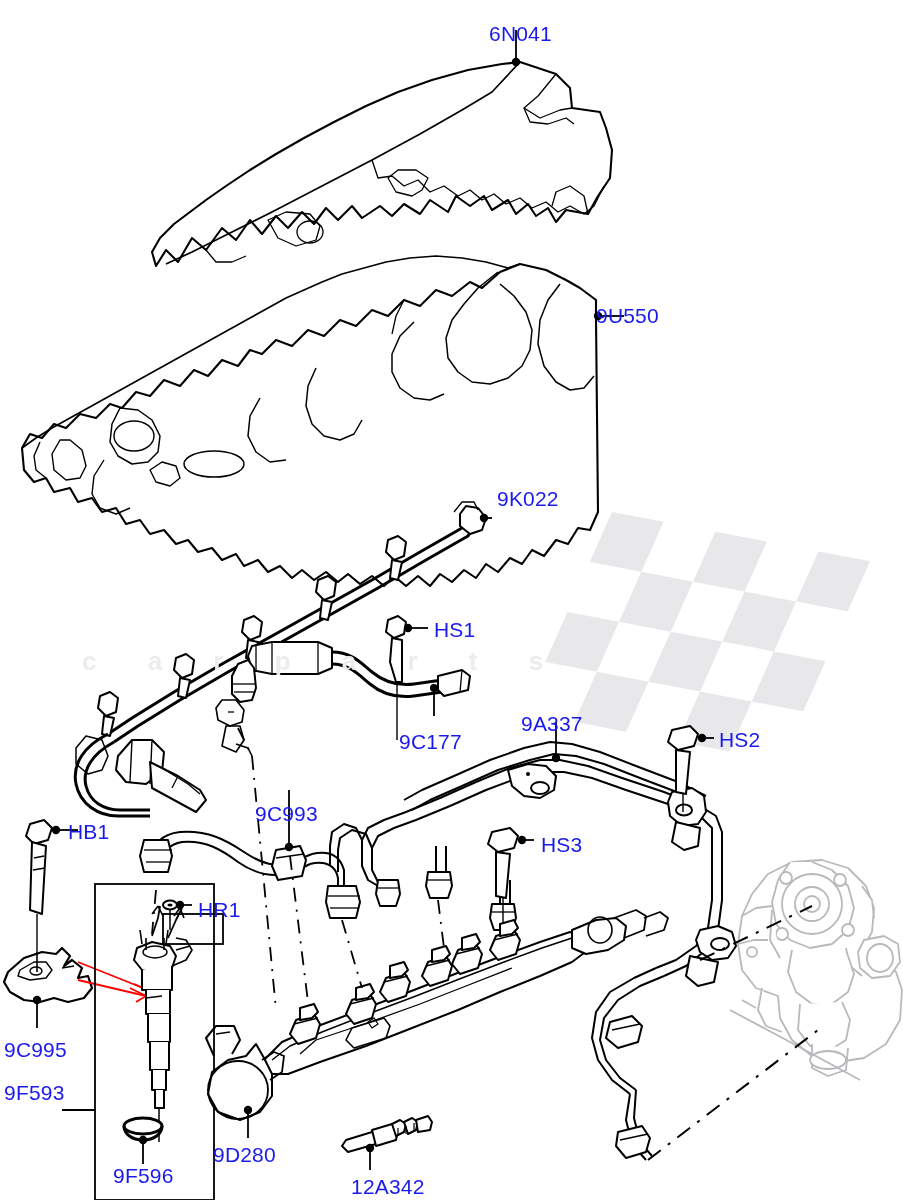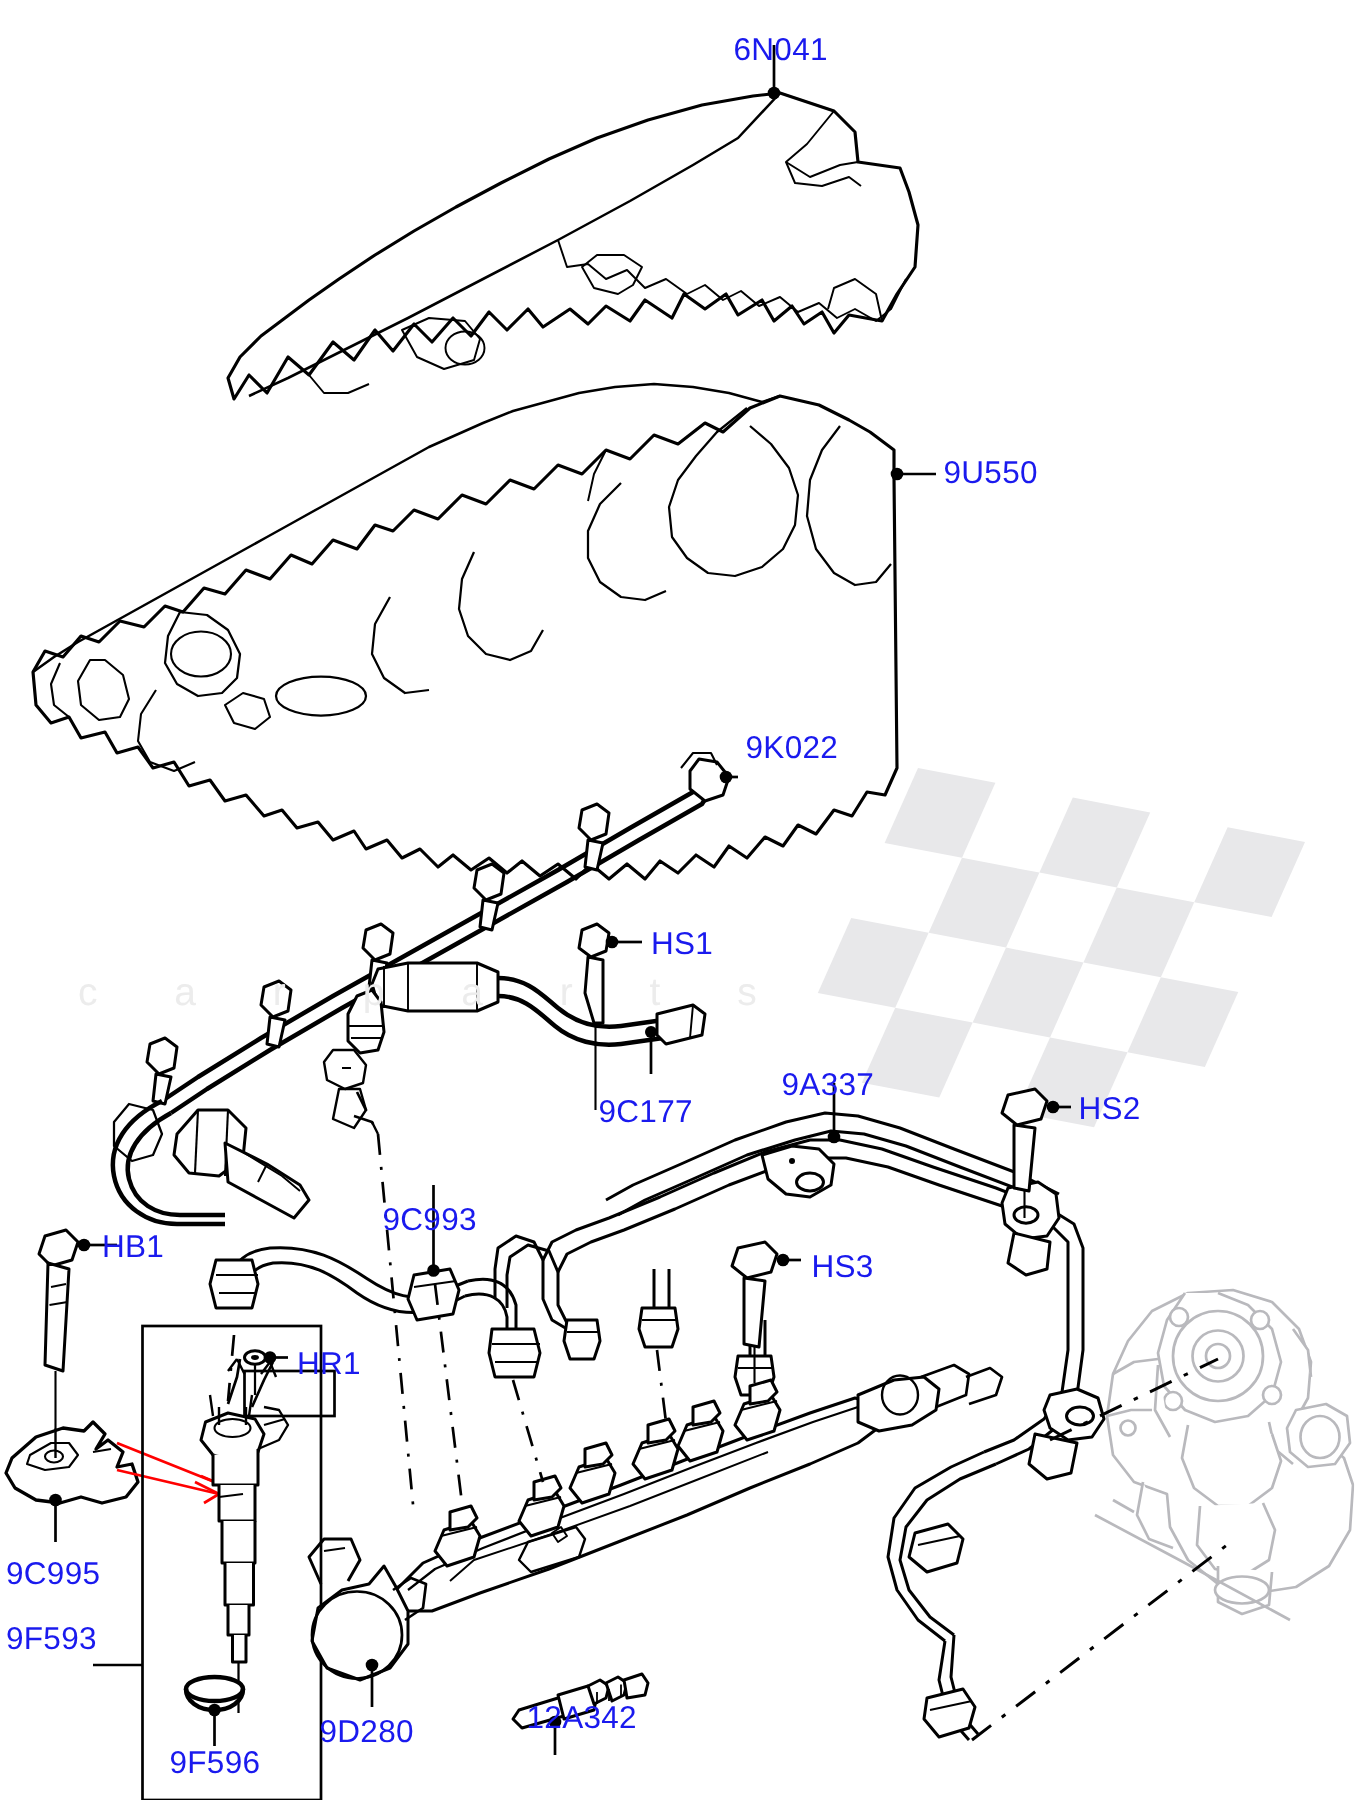--- a/index.html
+++ b/index.html
@@ -489,32 +489,32 @@
       <path d="M730,1010 L790,1042 L860,1080"></path>
       <path d="M742,1000 L756,1008"></path>
     </g>
     <g stroke="#000" stroke-width="2" fill="none" stroke-dasharray="16 9 3 9">
       <line x1="700" y1="960" x2="812" y2="906"></line>
       <line x1="648" y1="1160" x2="818" y2="1030"></line>
     </g>
 
   </svg>
 
-  <div class="wm-sub" style="left:52px;top:648px;font-size:26px;line-height:26px;">c a r   p a r t s</div>
+  <div class="wm-sub" style="left:82px;top:648px;font-size:26px;line-height:26px;font-weight:bold;">c a r   p a r t s</div>
 
   <div class="lbl" style="left:489px;top:22px">6N041</div>
-  <div class="lbl" style="left:629px;top:304px">9U550</div>
+  <div class="lbl" style="left:596px;top:304px">9U550</div>
   <div class="lbl" style="left:497px;top:487px">9K022</div>
   <div class="lbl" style="left:434px;top:618px">HS1</div>
   <div class="lbl" style="left:399px;top:730px">9C177</div>
   <div class="lbl" style="left:521px;top:712px">9A337</div>
   <div class="lbl" style="left:719px;top:728px">HS2</div>
   <div class="lbl" style="left:541px;top:833px">HS3</div>
   <div class="lbl" style="left:255px;top:802px">9C993</div>
   <div class="lbl" style="left:68px;top:820px">HB1</div>
   <div class="lbl" style="left:198px;top:898px">HR1</div>
   <div class="lbl" style="left:4px;top:1038px">9C995</div>
   <div class="lbl" style="left:4px;top:1081px">9F593</div>
   <div class="lbl" style="left:113px;top:1164px">9F596</div>
   <div class="lbl" style="left:213px;top:1143px">9D280</div>
-  <div class="lbl" style="left:351px;top:1134px">12A342</div>
+  <div class="lbl" style="left:351px;top:1175px">12A342</div>
 
 </div>
 
 </body></html>

